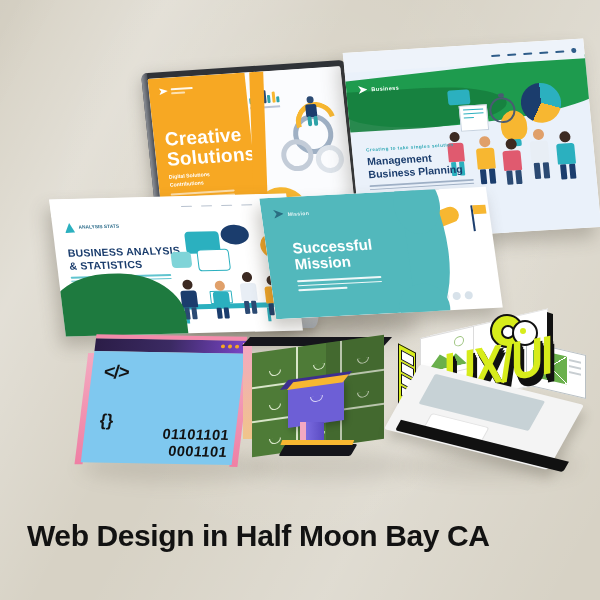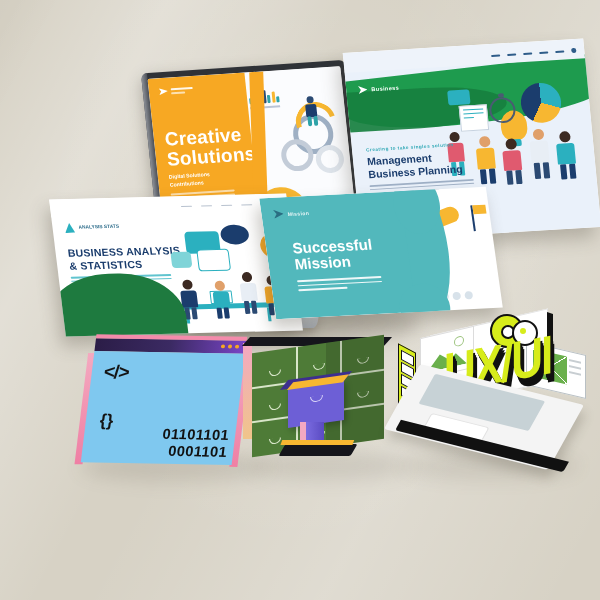--- a/index.html
+++ b/index.html
@@ -608,14 +608,15 @@
     <div class="ux-gear"></div>
     <div class="ux-gear2"></div>
     <div class="ux-text">UX/UI</div>
     <div class="lap-base">
       <span class="pad"></span>
       <span class="tp"></span>
     </div>
     <div class="lap-edge"></div>
   </div>
 
+  <div id="title">Web Design in Half Moon Bay CA</div>
 
 </div>
 
 </body></html>

